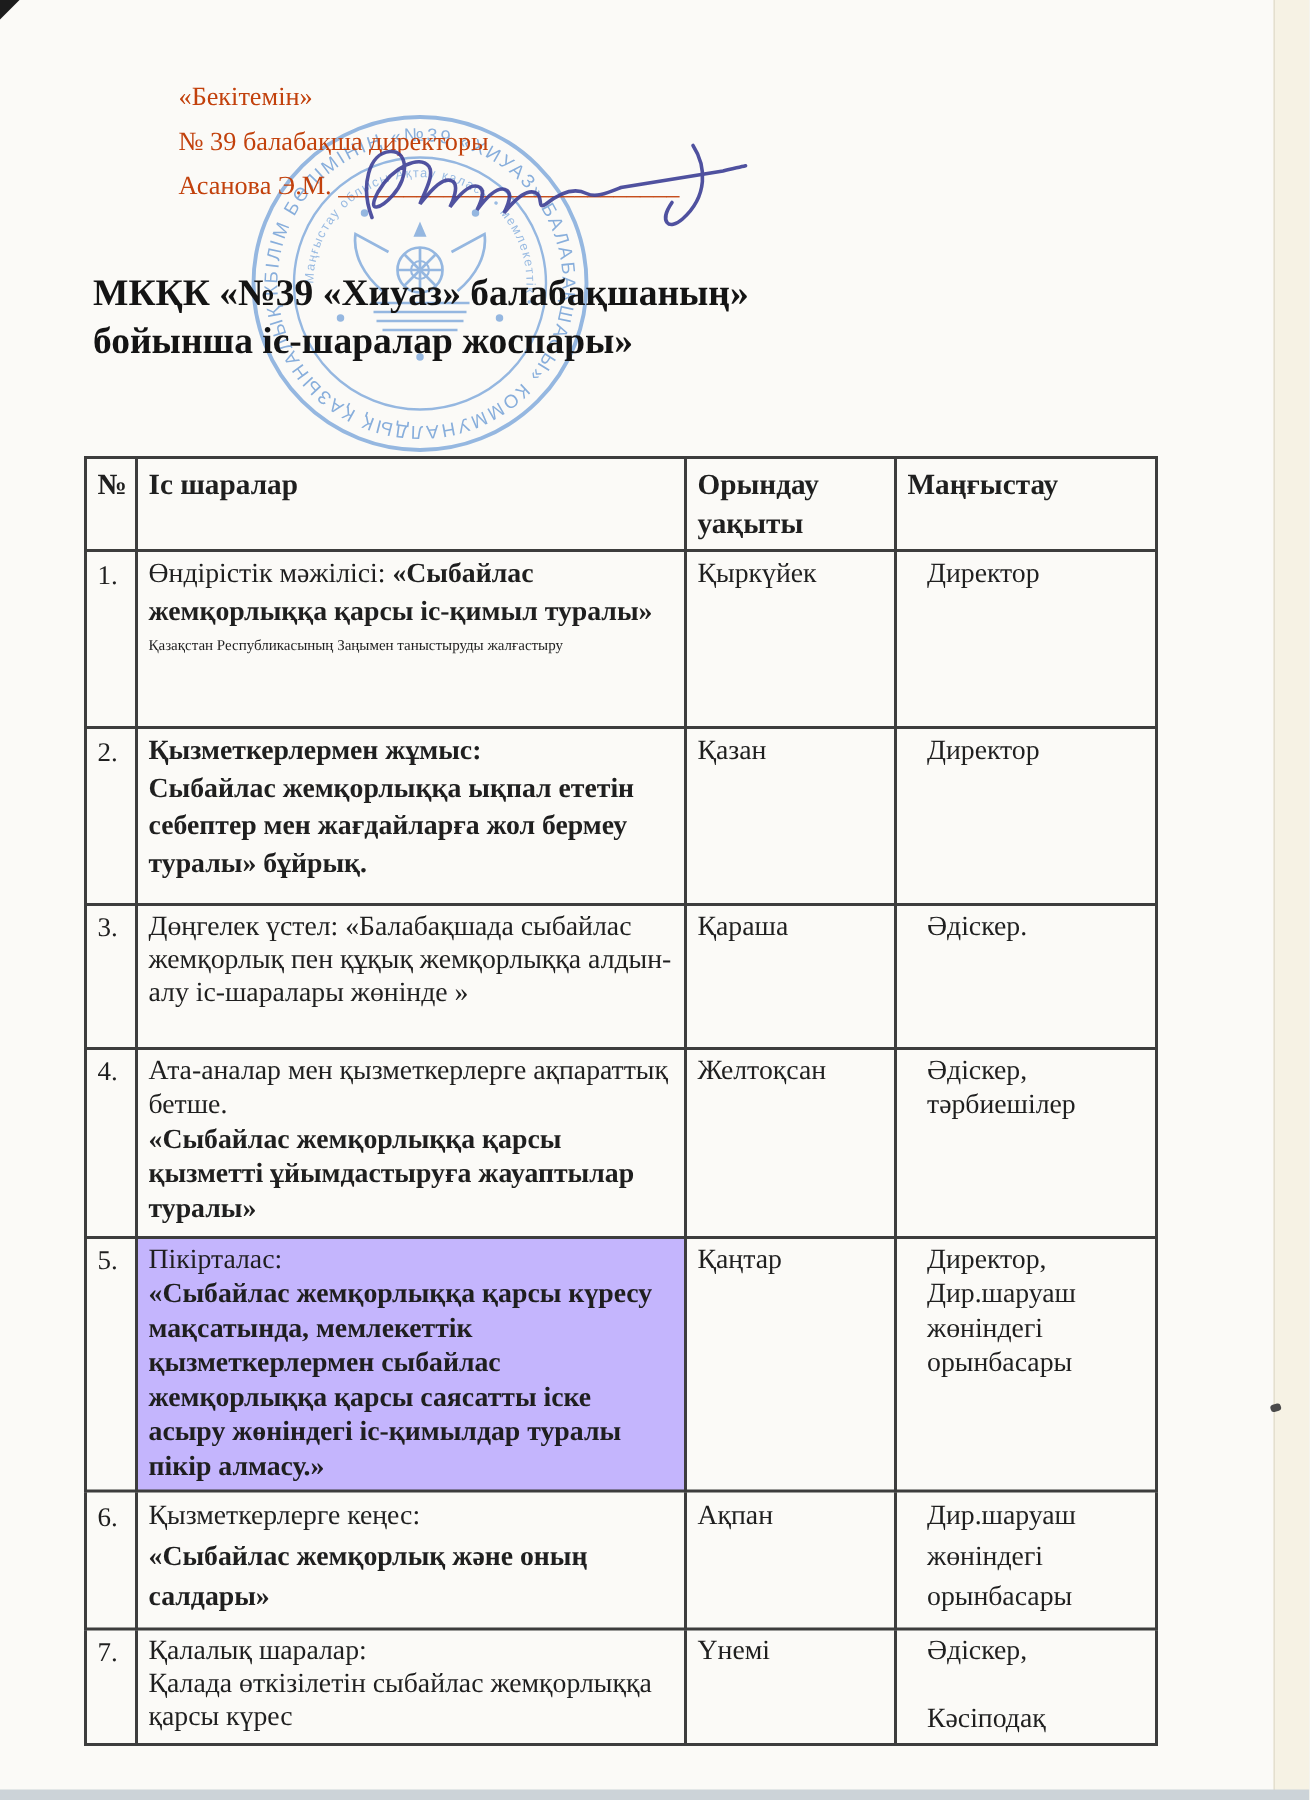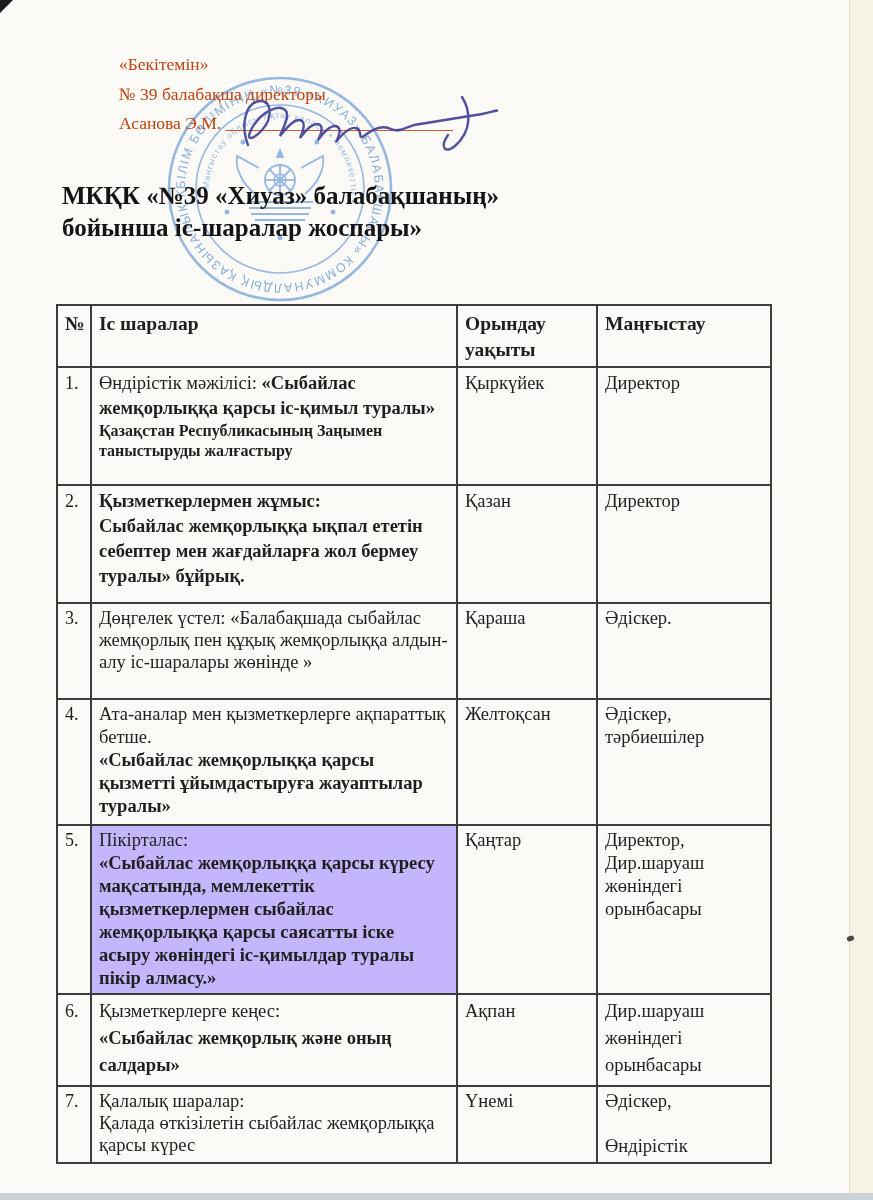--- a/index.html
+++ b/index.html
@@ -64,23 +64,23 @@
     font-size:19.5px;font-weight:bold;height:50px;line-height:26px;
     padding-top:5px;
   }
   table.plan td{line-height:25px;}
   td.col-num{padding-left:5px;padding-right:2px;font-size:18px;}
   td.num-offset{padding-top:32px;}
   td.col-act .seg{display:block;}
   td.col-act .seg-inline{display:inline;}
   .seg-bold{font-weight:bold;}
   .seg-regular{font-weight:normal;}
-  .seg-small{display:block;font-weight:bold;font-size:16px;line-height:19.5px;}
+  .seg-small{display:block;font-weight:normal;font-size:10px;line-height:19.5px;}
   td.highlight{background:#c4b5fd;}
-  .resp-line{min-height:1em;}
+  .resp-line{min-height:1em;margin-left:13px;}
   .resp-line.blank{height:23px;}
   
   tbody tr:nth-child(1) td{height:110px;}
   tbody tr:nth-child(2) td{height:110px;}
   tbody tr:nth-child(3) td{height:88px;line-height:22px;}
   tbody tr:nth-child(4) td{height:118px;line-height:23px;}
   tbody tr:nth-child(5) td{height:160px;line-height:23px;}
   tbody tr:nth-child(6) td{height:84px;line-height:27px;}
   tbody tr:nth-child(7) td{height:69px;line-height:22px;}
   .stamp text{font-family:"Liberation Sans","DejaVu Sans",sans-serif;}
@@ -233,19 +233,19 @@
         <tr>
           <td class="col-num">7.</td>
           <td class="col-act">
             <div class="seg-regular seg">Қалалық шаралар:</div>
             <div class="seg-regular seg">Қалада өткізілетін сыбайлас жемқорлыққа қарсы күрес</div>
           </td>
           <td class="col-time">Үнемі</td>
           <td class="col-resp">
             <div class="resp-line">Әдіскер,</div>
             <div class="resp-line blank"></div>
-            <div class="resp-line">Өндірістік</div>
+            <div class="resp-line">Кәсіподақ</div>
           </td>
         </tr>
       </tbody>
   </table>
 
 </div>
 
 </body></html>

